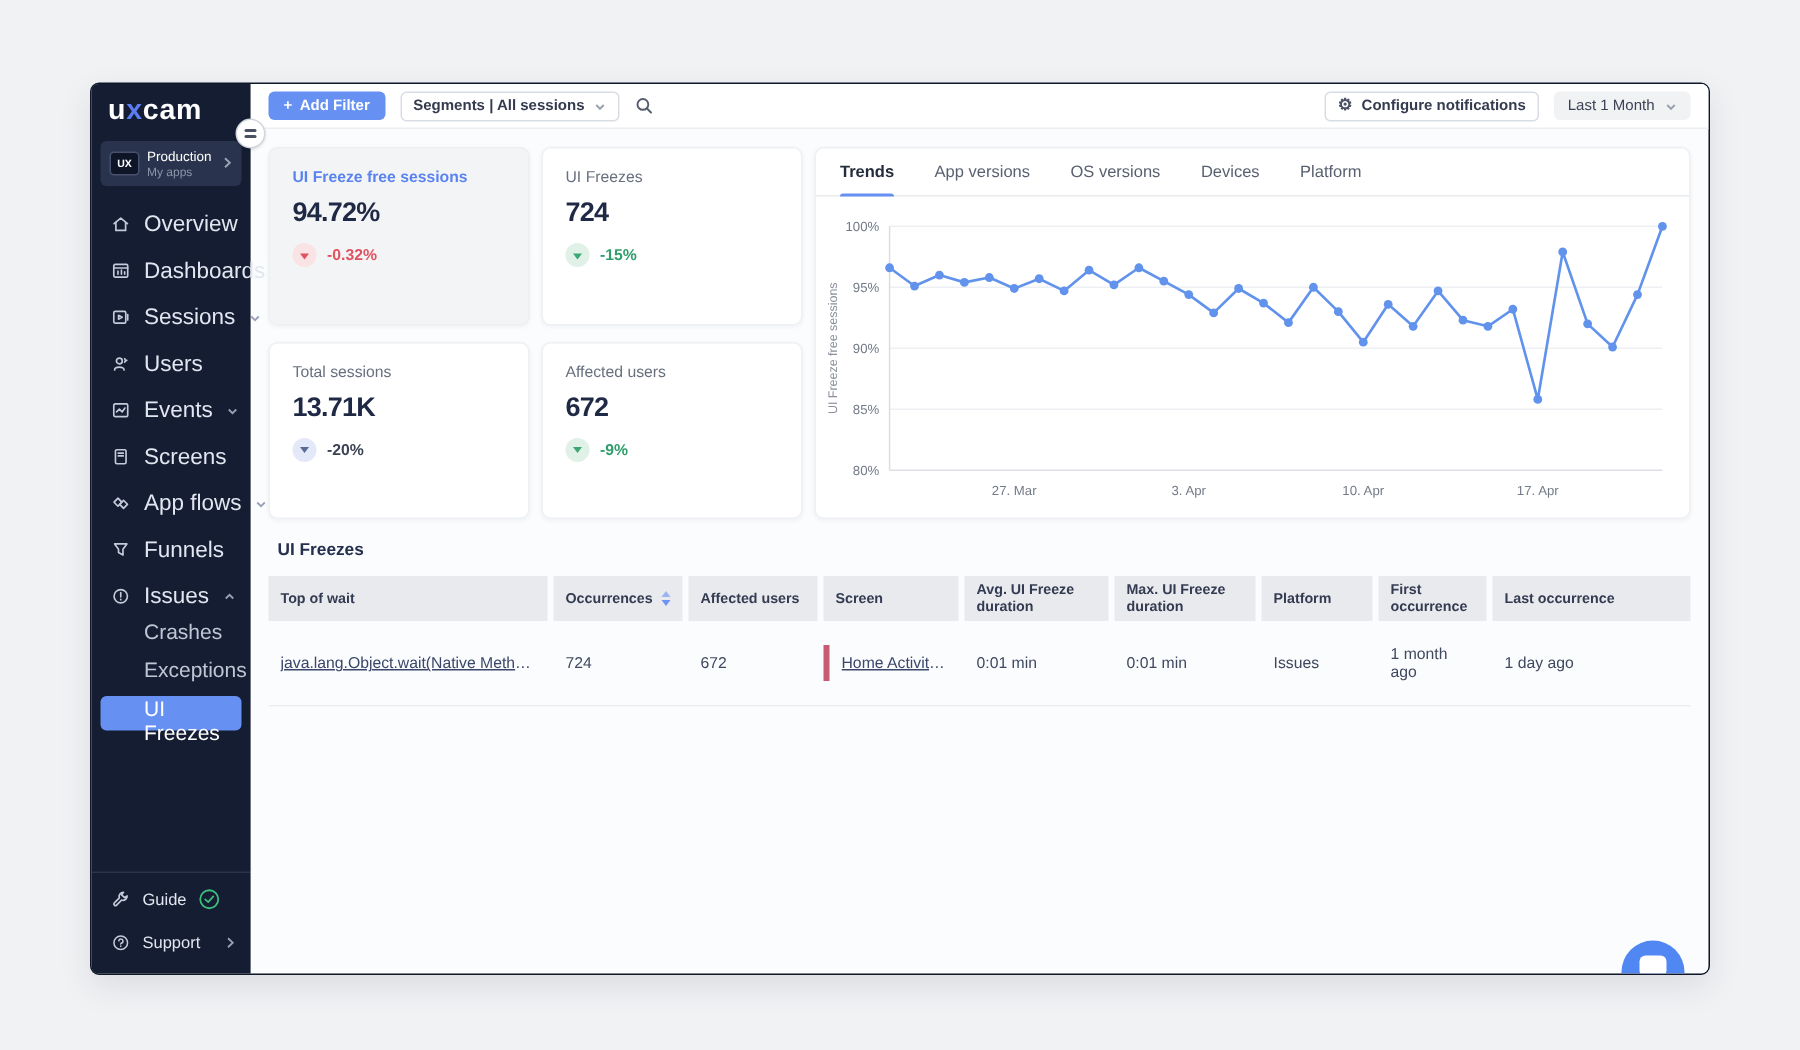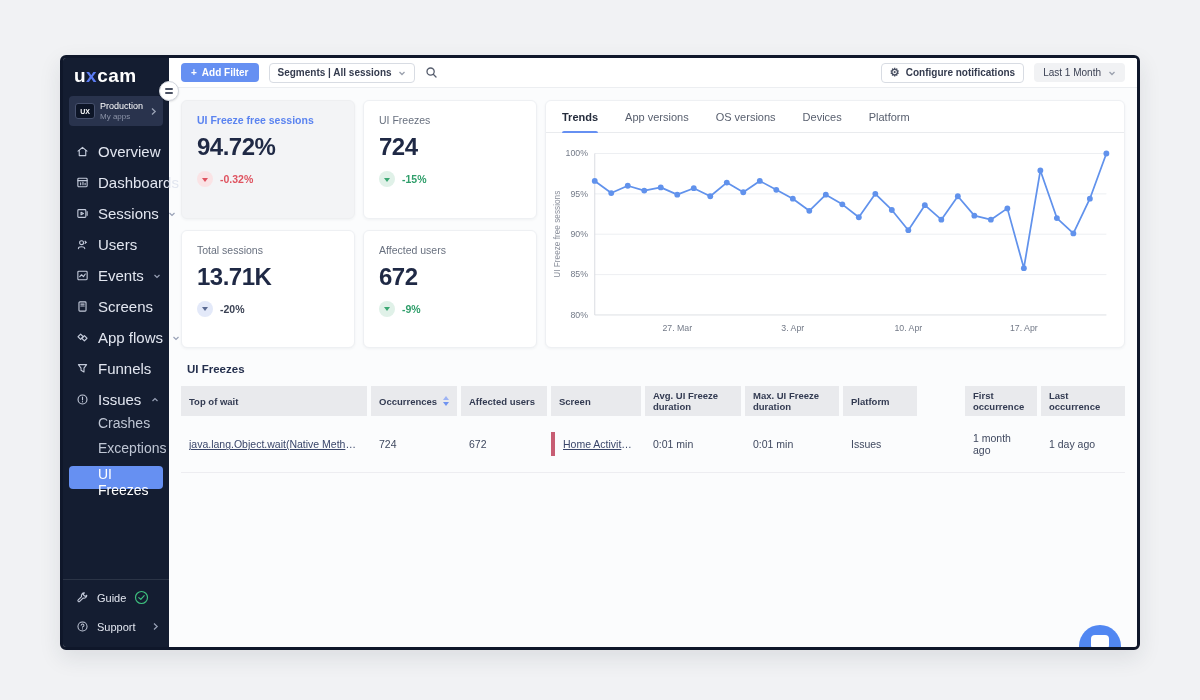--- a/index.html
+++ b/index.html
@@ -5,21 +5,21 @@
   * { margin:0; padding:0; box-sizing:border-box; }
   html,body { width:1200px; height:700px; }
   body {
     background:#f1f2f4;
     font-family:"Liberation Sans", sans-serif;
     position:relative; overflow:hidden;
     color:#2b3248;
   }
   .window {
     position:absolute; left:60px; top:55px; width:1080px; height:595px;
-    background:#a3a3a3; border:3px solid #0f172a; border-radius:6px;
+    background:#a3a3a3; border:1px solid #0f172a; border-radius:6px;
     box-shadow:0 8px 22px rgba(25,35,60,.10);
     display:flex; overflow:hidden;
   }
   
   .sidebar {
     width:106px; flex-shrink:0; background:#141d31; color:#d7dce8;
     display:flex; flex-direction:column; position:relative; z-index:2;
   }
   .logo { font-size:19px; font-weight:bold; color:#fff; padding:7px 0 2px 11px; letter-spacing:.5px; }
   .logo .logo-x { color:#5b7cf3; }
@@ -94,21 +94,21 @@
     width:356px; flex-shrink:0; display:grid;
     grid-template-columns:1fr 1fr; grid-template-rows:1fr 1fr; gap:11px 8px;
   }
   .metric-card {
     background:#fff; border:1px solid #eef0f3; border-radius:6px; padding:13px 15px;
     box-shadow:0 1px 3px rgba(20,30,60,.05); cursor:pointer;
   }
   .metric-card.selected { background:#f3f4f6; border-color:#eeeff1; }
   .metric-title { font-size:10.5px; color:#68707f; }
   .metric-card.selected .metric-title { color:#5a83f0; font-weight:bold; }
-  .metric-value { font-size:24px; font-weight:bold; color:#1f2945; margin-top:7px; letter-spacing:-.5px; }
+  .metric-value { font-size:18px; font-weight:bold; color:#1f2945; margin-top:7px; letter-spacing:-.5px; }
   .metric-delta { display:flex; align-items:center; gap:7px; margin-top:10px; font-size:10.5px; font-weight:bold; }
   .delta-bubble { width:16px; height:16px; border-radius:50%; display:flex; align-items:center; justify-content:center; }
   .tri { width:0; height:0; border-left:3.5px solid transparent; border-right:3.5px solid transparent; border-top:4.5px solid currentColor; margin-top:1px; }
   .neg .delta-bubble { background:#fae3e5; color:#df5360; }
   .neg .delta-text   { color:#df5360; }
   .pos .delta-bubble { background:#e0f1e8; color:#3ba873; }
   .pos .delta-text   { color:#2f9e6a; }
   .neu .delta-bubble { background:#e3e9f9; color:#5a6b93; }
   .neu .delta-text   { color:#3b4254; }
   
@@ -124,21 +124,21 @@
   .chart-area svg { width:100%; height:100%; display:block; }
   
   .table-section { margin-top:15px; flex:1; }
   .table-title { font-size:11.5px; font-weight:bold; color:#25304e; margin:0 0 11px 6px; }
   .thead, .trow { display:flex; gap:4px; }
   .th {
     background:#e9eaed; font-size:9.5px; font-weight:bold; color:#333b52;
     padding:4px 8px; min-height:26px; display:flex; align-items:center; line-height:1.18;
   }
   .c0 { width:186px; } .c1 { width:86px; } .c2 { width:86px; } .c3 { width:90px; }
-  .c4 { width:96px; }  .c5 { width:94px; } .c6 { width:74px; } .c7 { width:72px;margin-left:44px; } .c8 { flex:1; }
+  .c4 { width:96px; }  .c5 { width:94px; } .c6 { width:74px; } .c7 { width:72px; } .c8 { flex:1; }
   .sort-icon { margin-left:auto; display:flex; flex-direction:column; align-items:center; gap:2px; cursor:pointer; }
   .sort-icon .up   { width:0; height:0; border-left:3.5px solid transparent; border-right:3.5px solid transparent; border-bottom:4px solid #9db3f4; }
   .sort-icon .down { width:0; height:0; border-left:3.5px solid transparent; border-right:3.5px solid transparent; border-top:4px solid #6f93f0; }
   .trow { border-bottom:1px solid #ededf1; align-items:stretch; min-height:45px; }
   .td { font-size:10.5px; color:#3f485f; padding:16px 8px; display:flex; align-items:center; }
   .link { color:#3a466a; text-decoration:underline; cursor:pointer; white-space:nowrap; overflow:hidden; text-overflow:ellipsis; }
   .td.c3 { padding-left:0; gap:8px; }
   .severity-bar { width:4px; align-self:stretch; background:#c75d73; flex-shrink:0; }
   
   .chat-bubble {

